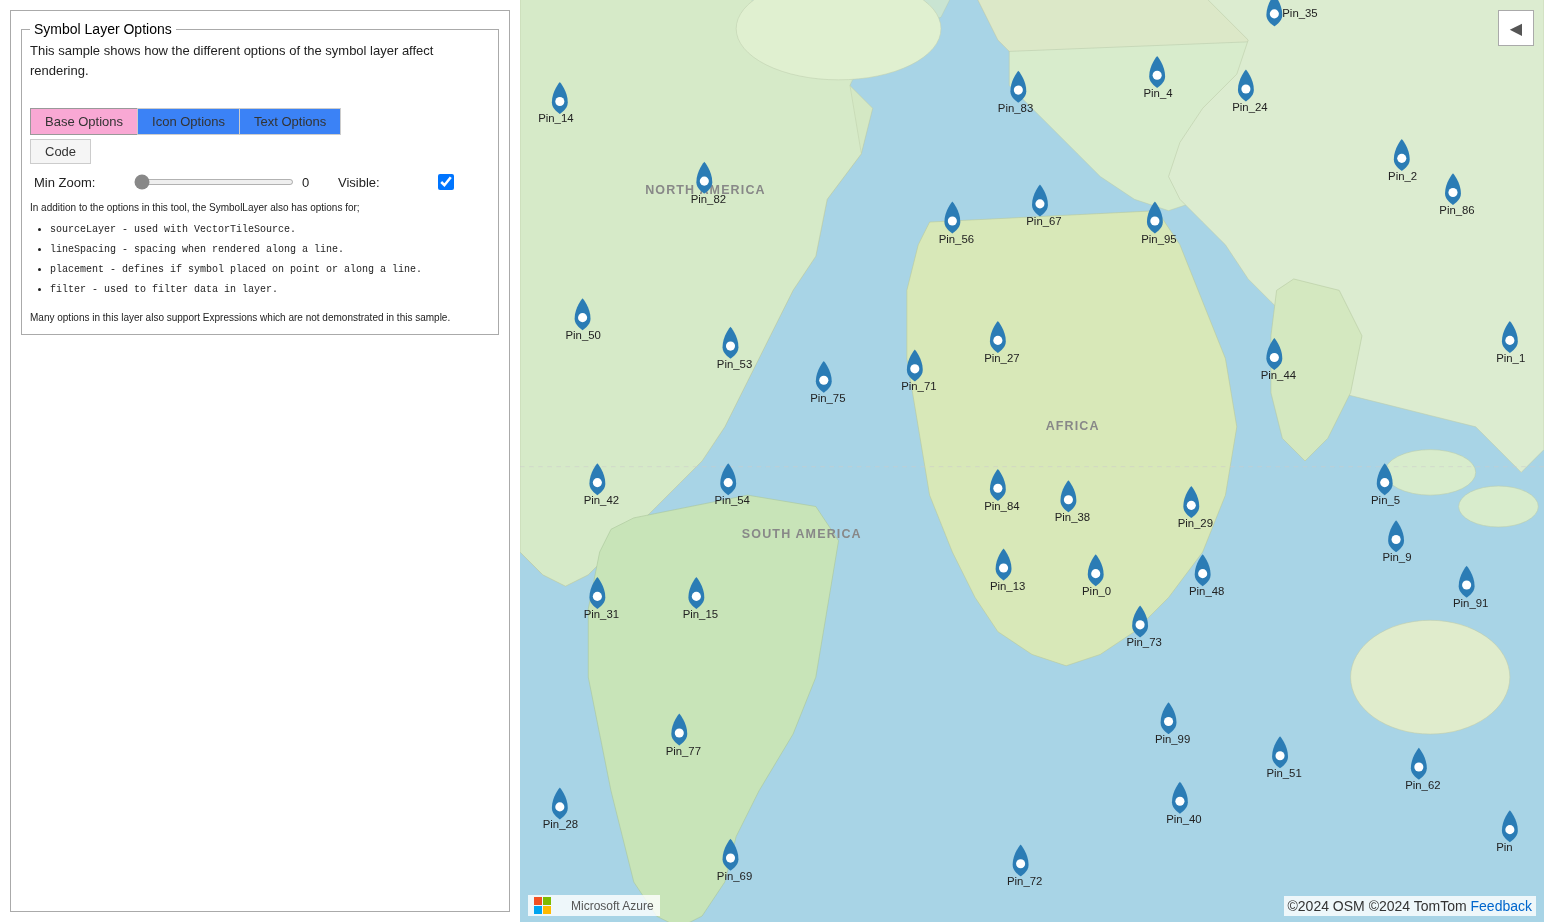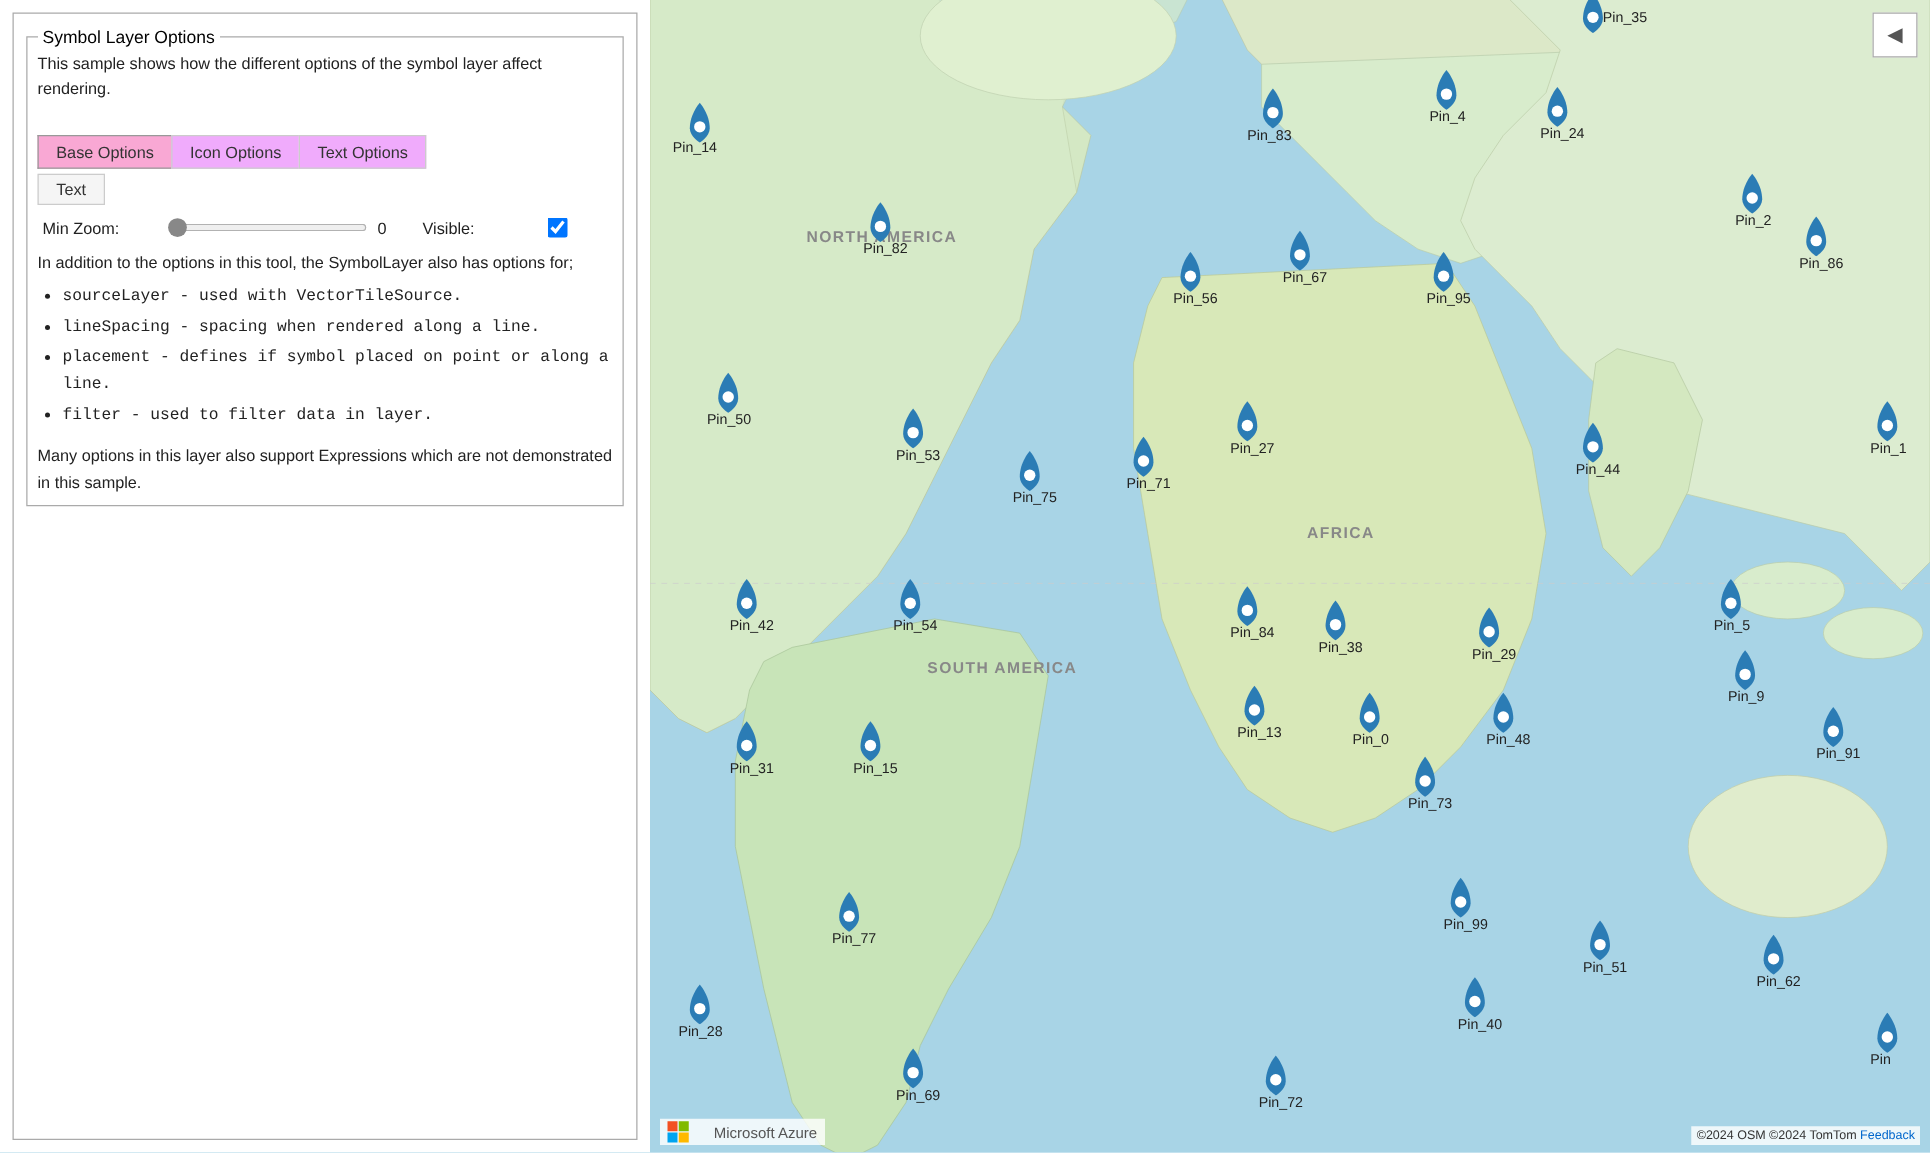--- a/index.html
+++ b/index.html
@@ -53,21 +53,21 @@
       min-width: 20px;
     }
     input[type="checkbox"] {
       width: 16px;
       height: 16px;
       cursor: pointer;
     }
 
     
     .desc-text {
-      font-size: 13px;
+      font-size: 10px;
       color: #222;
       line-height: 1.6;
     }
     .desc-text ul {
       margin-left: 20px;
       margin-top: 4px;
       font-family: Liberation Mono, monospace;
     }
     .desc-text ul li {
       margin-bottom: 4px;
@@ -102,21 +102,21 @@
       cursor: pointer;
       font-size: 16px;
       color: #555;
     }
 
     
     .attribution {
       position: absolute;
       bottom: 6px;
       right: 8px;
-      font-size: 10px;
+      font-size: 14px;
       color: #333;
       background: rgba(255,255,255,0.8);
       padding: 2px 4px;
     }
     .attribution a {
       color: #0066cc;
       text-decoration: none;
     }
 
     
@@ -146,21 +146,21 @@
     
     .tabs-row {
       display: flex;
       gap: 0;
       flex-wrap: nowrap;
     }
     .tab-item {
       padding: 5px 14px;
       font-size: 13px;
       border: 1px solid #ccc;
-      background: #f0abfc;
+      background: #3b82f6;
       cursor: pointer;
       color: #333;
       border-right: none;
     }
     .tab-item:last-child { border-right: 1px solid #ccc; }
     .tab-item.active {
       background: #f9a8d4;
       border-color: #999;
       font-weight: 500;
     }
@@ -182,21 +182,21 @@
   <fieldset style="border:1px solid #aaa; padding:8px; padding-top:4px;">
     <legend style="font-size:14px; padding:0 4px;">Symbol Layer Options</legend>
     <p style="font-size:13px; line-height:1.5; color:#222; margin-bottom:28px;">This sample shows how the different options of the symbol layer affect rendering.</p>
 
     
     <div class="tabs-row">
       <div class="tab-item active">Base Options</div>
       <div class="tab-item">Icon Options</div>
       <div class="tab-item">Text Options</div>
     </div>
-    <div class="code-tab">Text</div>
+    <div class="code-tab">Code</div>
 
     
     <div class="options-content">
 
       <div class="option-row">
         <span class="option-label">Min Zoom:</span>
         <div class="slider-container">
           <input type="range" min="0" max="24" value="0" style="accent-color: rgb(136, 136, 136);">
           <span class="slider-value">0</span>
         </div>

